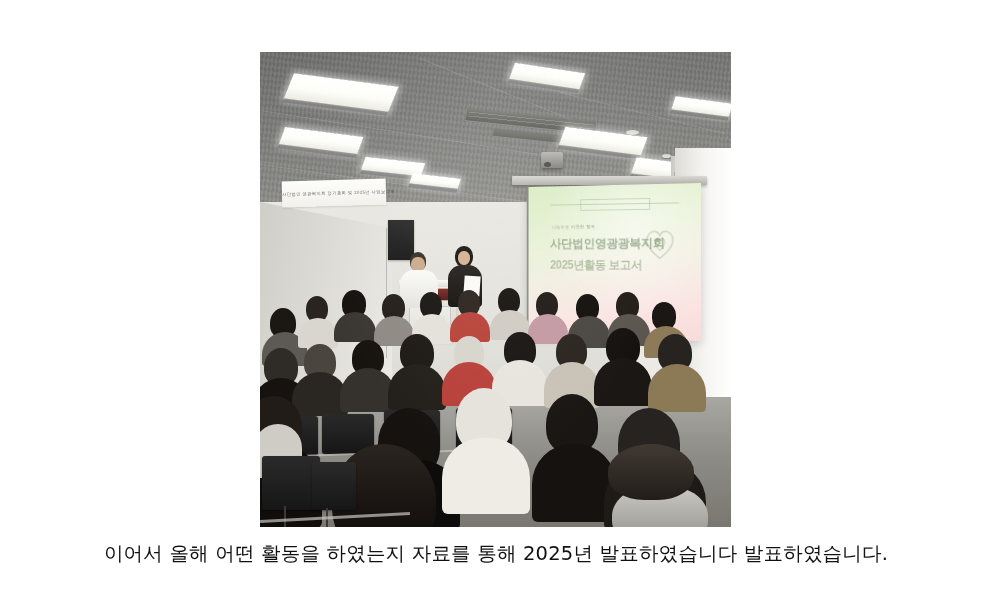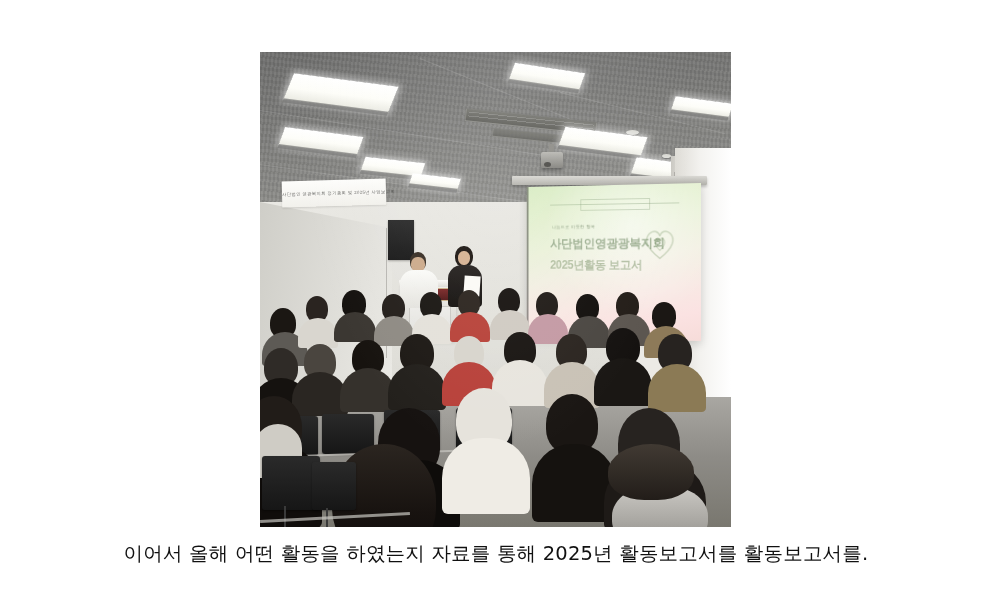--- a/index.html
+++ b/index.html
@@ -522,15 +522,15 @@
       <div class="chair" style="left:2px;   top:208px; width:58px; height:54px;"></div>
       <div class="chair" style="left:52px;  top:214px; width:44px; height:48px;"></div>
       <div class="chair-leg" style="left:24px; top:258px; height:24px;"></div>
       <div class="chair-leg" style="left:66px; top:260px; height:20px;"></div>
       <div class="chair-rail" style="left:0px; top:268px; width:150px; height:3px; transform:rotate(-3deg);"></div>
     </div>
 
     <div class="glare"></div>
   </div>
 
-  <div class="caption">이어서 올해 어떤 활동을 하였는지 자료를 통해 2025년 활동보고서를 활동보고서를.</div>
+  <div class="caption">이어서 올해 어떤 활동을 하였는지 자료를 통해 2025년 발표하였습니다 발표하였습니다.</div>
 
 </div>
 
 </body></html>

